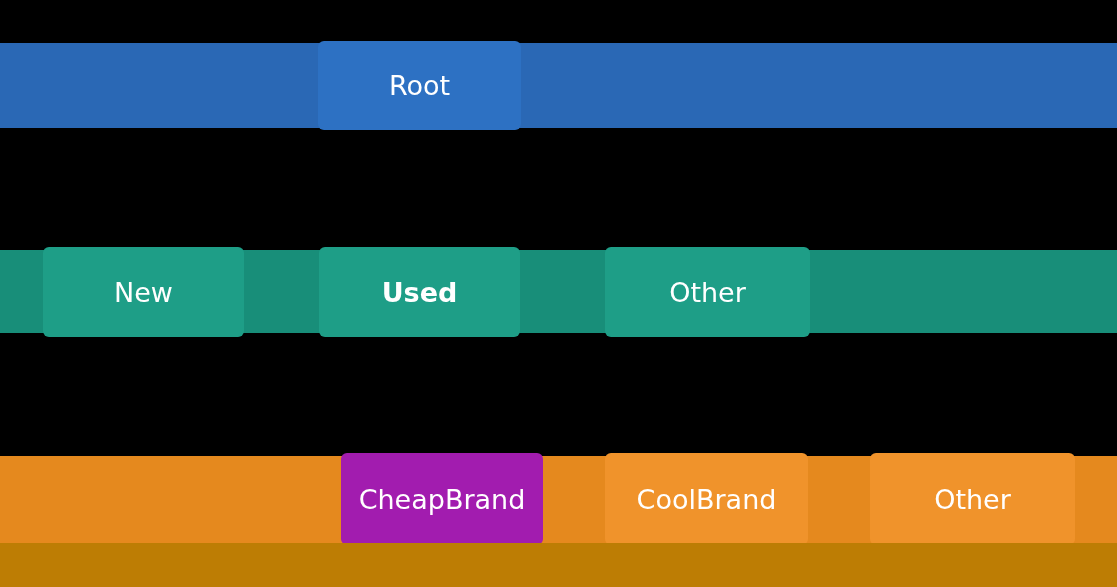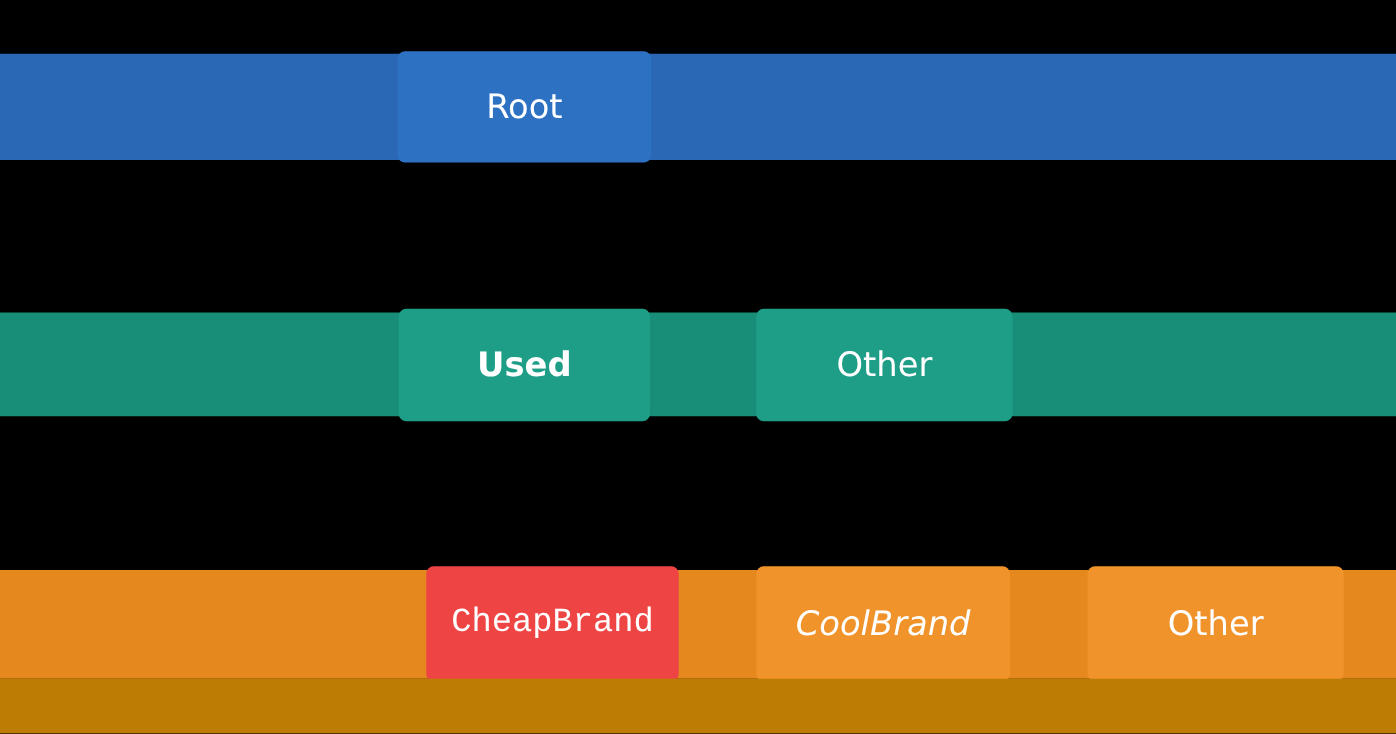--- a/index.html
+++ b/index.html
@@ -38,32 +38,35 @@
 <body>
 
 <div id="stage" style="background: rgb(0, 0, 0);">
 
   <div class="band" style="top: 43px; height: 85px; background: rgb(42, 104, 181);"></div>
   <div class="node" style="left: 318px; width: 203px; top: 41px; height: 89px; background: rgb(45, 113, 195);">
     <span class="node-label" style="color: rgb(255, 255, 255);">Root</span>
   </div>
 
   <div class="band" style="top: 250px; height: 83px; background: rgb(24, 142, 121);"></div>
+  <div class="node" style="left: 43px; width: 201px; top: 247px; height: 90px; background: rgb(30, 158, 135);">
+    <span class="node-label" style="color: rgb(255, 255, 255);">New</span>
+  </div>
   <div class="node" style="left: 319px; width: 201px; top: 247px; height: 90px; background: rgb(30, 158, 135);">
     <span class="node-label" style="color: rgb(255, 255, 255); font-weight: bold;">Used</span>
   </div>
   <div class="node" style="left: 605px; width: 205px; top: 247px; height: 90px; background: rgb(30, 158, 135);">
     <span class="node-label" style="color: rgb(255, 255, 255);">Other</span>
   </div>
 
   <div class="band" style="top: 456px; height: 87px; background: rgb(229, 137, 30);"></div>
-  <div class="node" style="left: 341px; width: 202px; top: 453px; height: 92px; background: #ef4444; font-family: Liberation Mono, monospace;">
+  <div class="node" style="left: 341px; width: 202px; top: 453px; height: 92px; background: #a21caf;">
     <span class="node-label" style="color: rgb(255, 255, 255);">CheapBrand</span>
   </div>
-  <div class="node" style="left: 605px; width: 203px; top: 453px; height: 92px; background: rgb(240, 147, 43); font-style: italic;">
+  <div class="node" style="left: 605px; width: 203px; top: 453px; height: 92px; background: rgb(240, 147, 43);">
     <span class="node-label" style="color: rgb(255, 255, 255);">CoolBrand</span>
   </div>
   <div class="node" style="left: 870px; width: 205px; top: 453px; height: 92px; background: rgb(240, 147, 43);">
     <span class="node-label" style="color: rgb(255, 255, 255);">Other</span>
   </div>
 
   <div class="band" style="top: 543px; height: 44px; background: rgb(189, 125, 4);"></div>
 
 </div>
 

